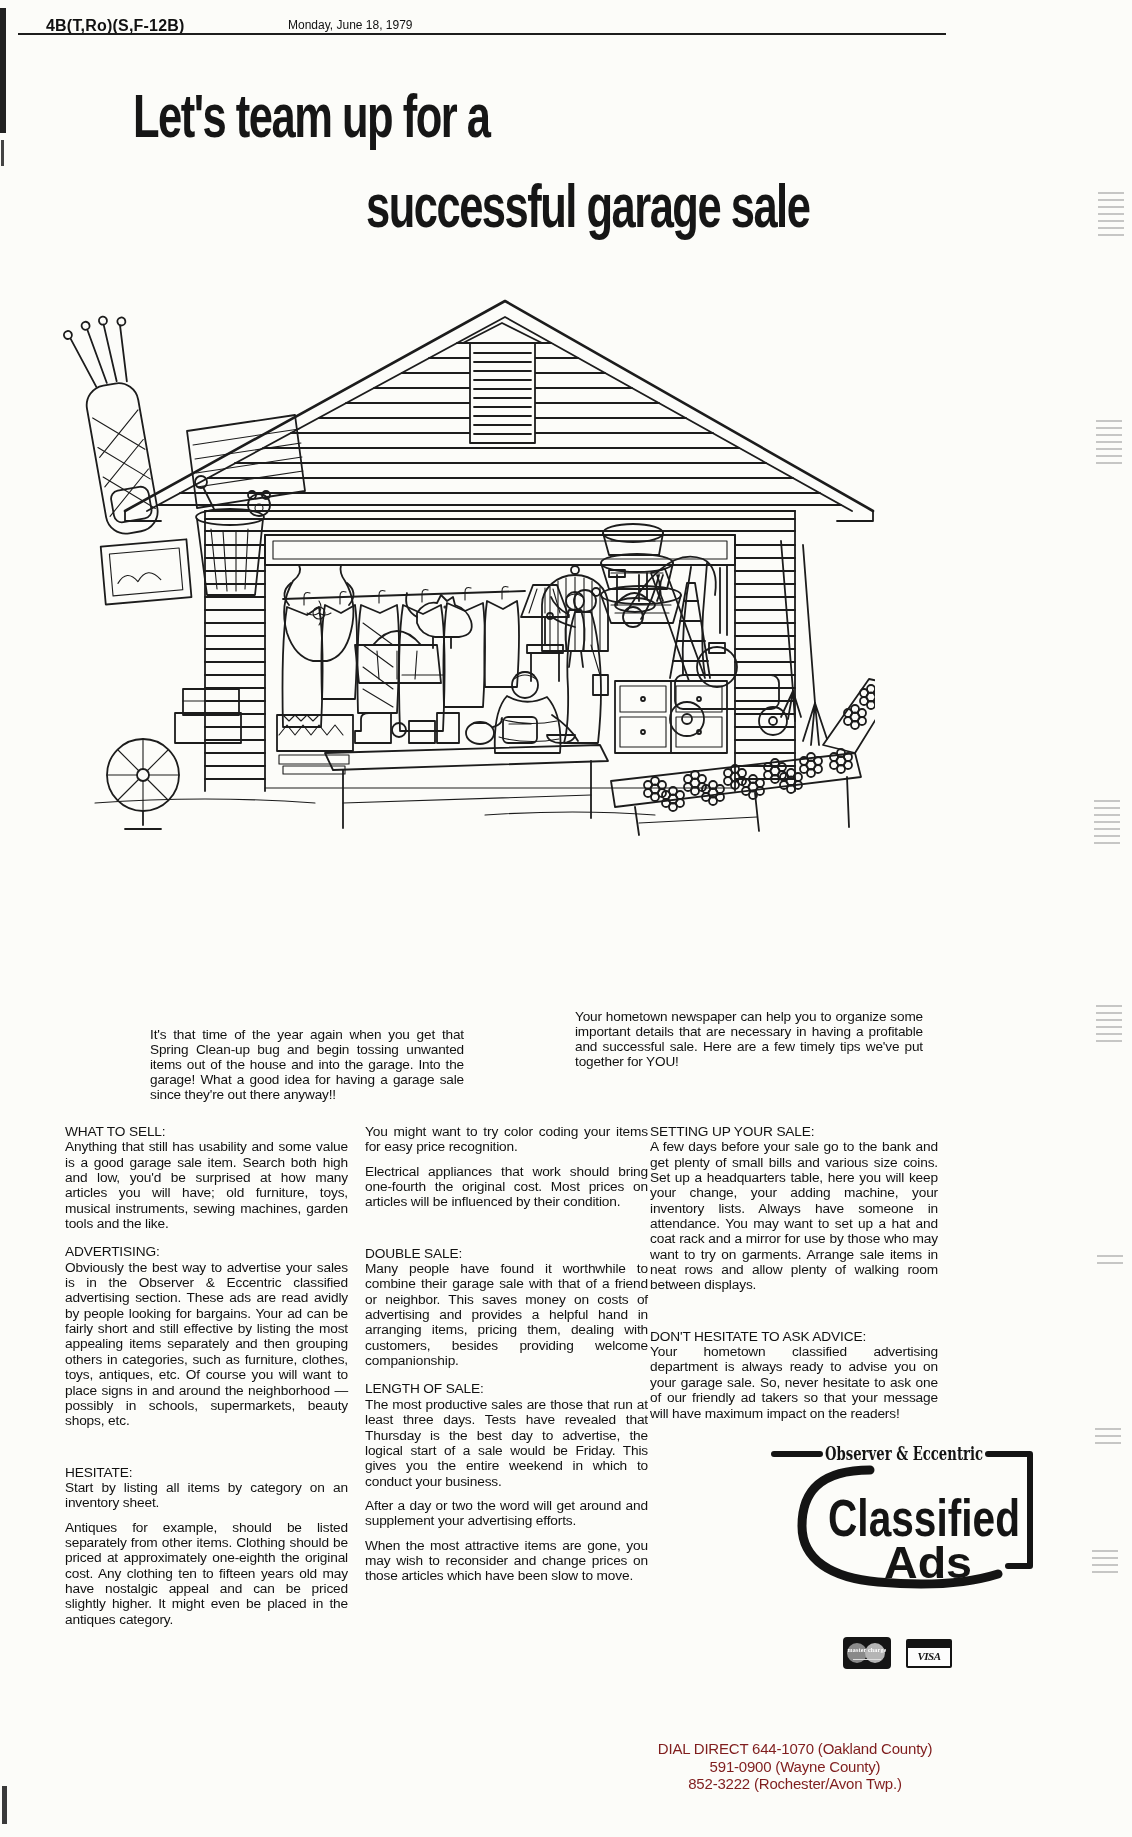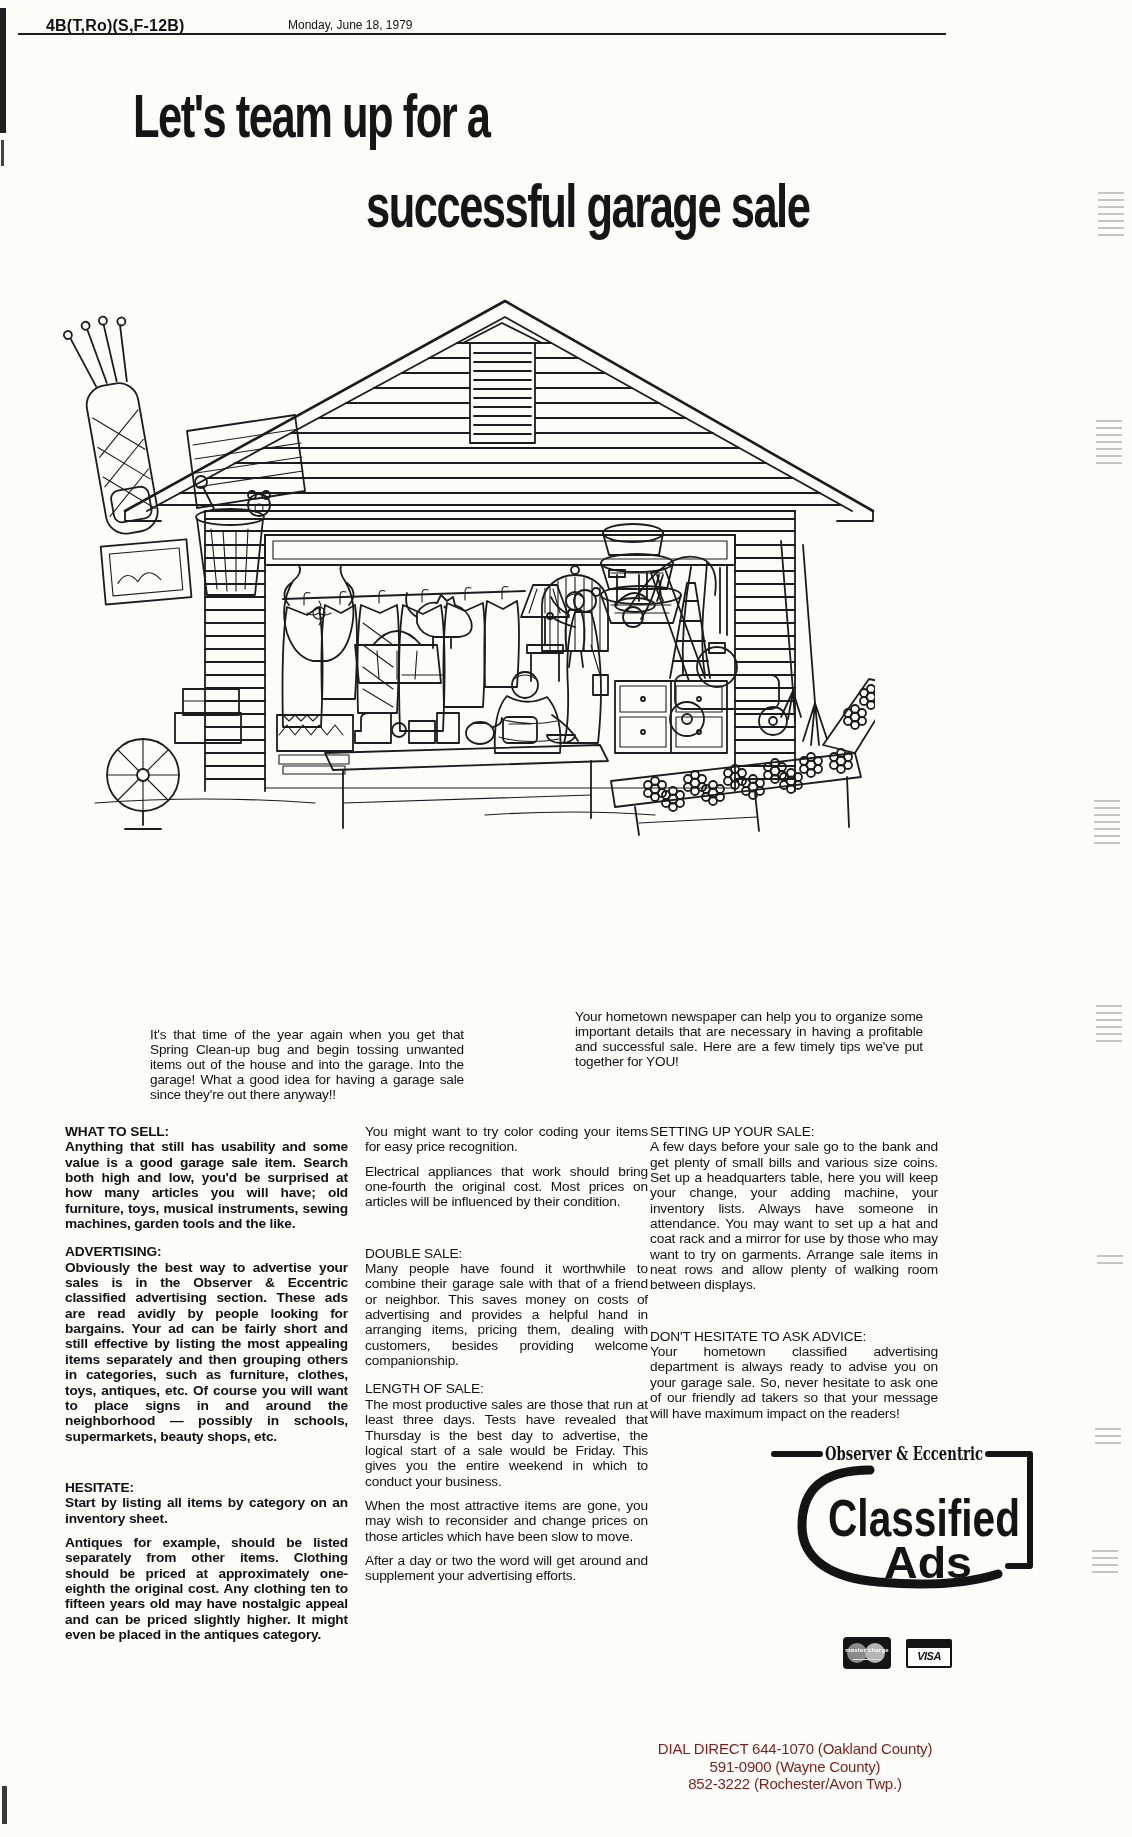--- a/index.html
+++ b/index.html
@@ -25,37 +25,37 @@
   #illo .thick{stroke-width:2.6;}
   #illo .wfill{fill:#fcfcf9;}
 
   
   .intro{position:absolute;font-size:13.6px;line-height:1.1;text-align:justify;letter-spacing:-.15px;}
   #intro-left{left:150px;top:1002px;width:314px;margin-top:26px;}
   #intro-right{left:575px;top:1010px;width:348px;}
 
   
   .col{position:absolute;top:1124px;font-size:13.7px;line-height:1.12;text-align:justify;letter-spacing:-.15px;}
-  #col1{left:65px;width:283px;font-weight:bold;}
+  #col1{left:65px;width:283px;}
   #col2{left:365px;width:283px;}
   #col3{left:650px;width:288px;}
   .col .section{margin-top:13px;}
   .col .section:first-child{margin-top:0;}
   .col .section.gap-lg{margin-top:36px;}
   .col .hd{margin:0;}
   .col p{margin:0 0 9px 0;}
   .col p:last-child{margin-bottom:0;}
 
   
   #logo{position:absolute;left:752px;top:1436px;width:300px;height:162px;}
   #logo .lg-stroke{stroke:#141414;fill:none;stroke-linecap:round;}
   #logo text{fill:#141414;}
 
   
-  .card{position:absolute;}
+  .card{position:absolute;font-family:Liberation Serif, serif;}
   #card-master{left:843px;top:1637px;width:48px;height:32px;background:#151515;border-radius:4px;}
   #card-master .circ{position:absolute;top:6px;width:20px;height:20px;border-radius:50%;}
   #card-master .c1{left:4px;background:#8a8a8a;}
   #card-master .c2{left:22px;background:#b5b5b5;}
   #card-master .mc-label{position:absolute;left:0;right:0;top:10px;text-align:center;color:#fff;
       font-size:6px;font-weight:700;letter-spacing:.2px;}
   #card-master .mc-line{position:absolute;left:10px;right:10px;top:22px;height:1px;background:#ddd;}
   #card-visa{left:906px;top:1639px;width:46px;height:29px;background:#fdfdfd;border:2px solid #141414;
       border-radius:2px;box-sizing:border-box;}
   #card-visa .band{position:absolute;left:0;right:0;top:0;height:7px;background:#141414;}
@@ -462,22 +462,22 @@
       <p>You might want to try color coding your items for easy price recognition.</p>
       <p>Electrical appliances that work should bring one-fourth the original cost. Most prices on articles will be influenced by their condition.</p>
     </div>
     <div class="section gap-lg">
       <p class="hd">DOUBLE SALE:</p>
       <p>Many people have found it worthwhile to combine their garage sale with that of a friend or neighbor. This saves money on costs of advertising and provides a helpful hand in arranging items, pricing them, dealing with customers, besides providing welcome companionship.</p>
     </div>
     <div class="section">
       <p class="hd">LENGTH OF SALE:</p>
       <p>The most productive sales are those that run at least three days. Tests have revealed that Thursday is the best day to advertise, the logical start of a sale would be Friday. This gives you the entire weekend in which to conduct your business.</p>
+      <p>After a day or two the word will get around and supplement your advertising efforts.</p>
       <p>When the most attractive items are gone, you may wish to reconsider and change prices on those articles which have been slow to move.</p>
-      <p>After a day or two the word will get around and supplement your advertising efforts.</p>
     </div>
   </div>
 
   <div class="col" id="col3">
     <div class="section">
       <p class="hd">SETTING UP YOUR SALE:</p>
       <p>A few days before your sale go to the bank and get plenty of small bills and various size coins. Set up a headquarters table, here you will keep your change, your adding machine, your inventory lists. Always have someone in attendance. You may want to set up a hat and coat rack and a mirror for use by those who may want to try on garments. Arrange sale items in neat rows and allow plenty of walking room between displays.</p>
     </div>
     <div class="section gap-lg">
       <p class="hd">DON'T HESITATE TO ASK ADVICE:</p>

